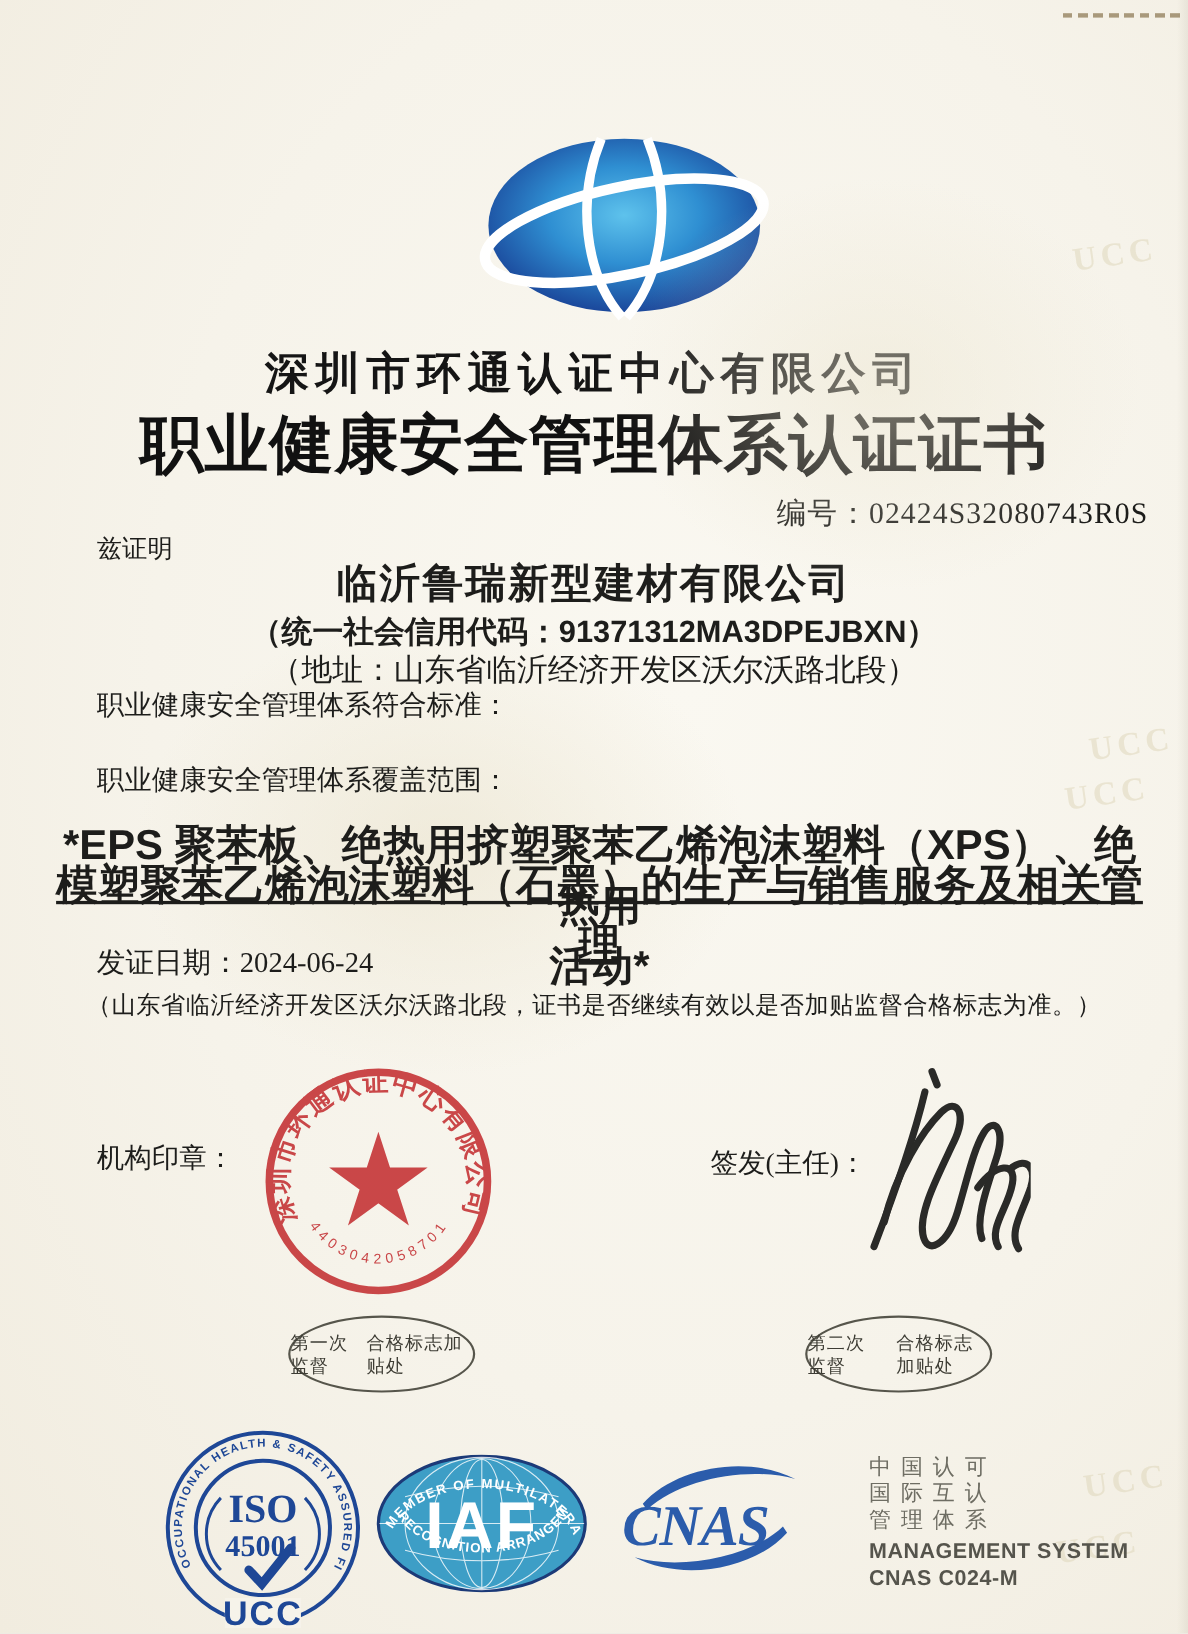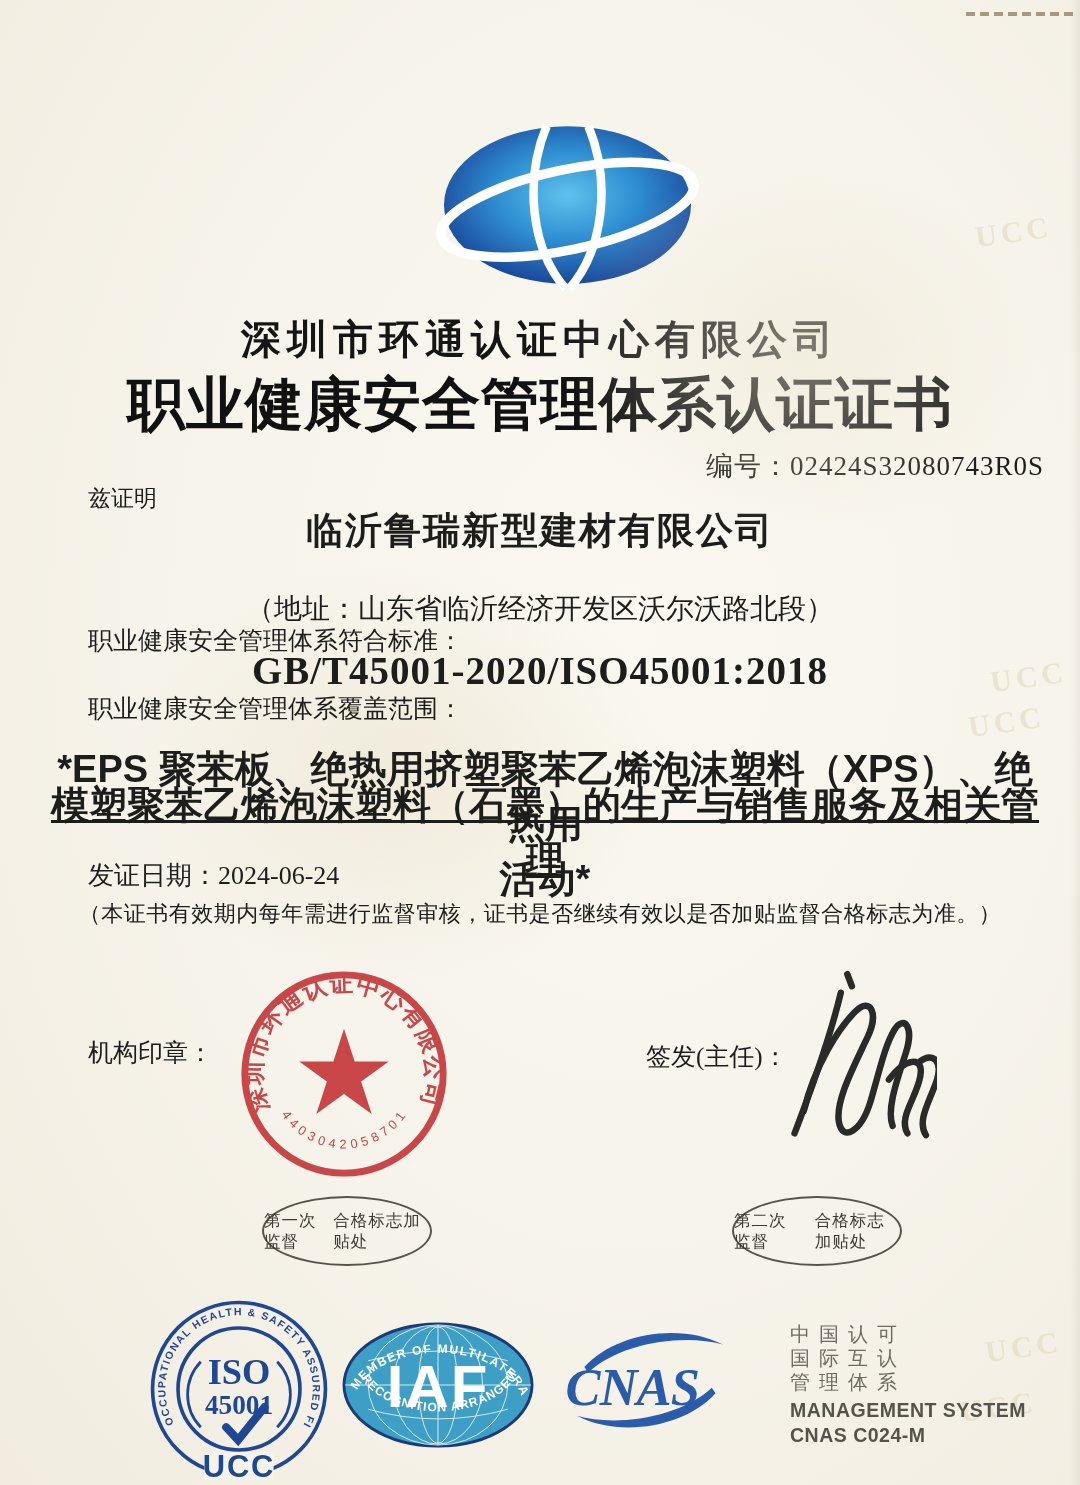--- a/index.html
+++ b/index.html
@@ -87,34 +87,34 @@
     <path d="M128,12 C104,70 112,142 148,183" fill="none" stroke="#ffffff" stroke-width="9"></path>
     <path d="M172,12 C196,70 188,142 152,183" fill="none" stroke="#ffffff" stroke-width="9"></path>
   </svg>
 
   <div class="abs ctr issuer hei">深圳市环通认证中心有限公司</div>
   <div class="abs ctr main-title hei">职业健康安全管理体系认证证书</div>
   <div class="abs cert-no"><span>编号：</span><span>02424S32080743R0S</span></div>
 
   <div class="abs certify">兹证明</div>
   <div class="abs ctr company hei">临沂鲁瑞新型建材有限公司</div>
+  <div class="abs ctr credit hei">（统一社会信用代码：91371312MA3DPEJBXN）</div>
   <div class="abs ctr address hei">（地址：山东省临沂经济开发区沃尔沃路北段）</div>
 
   <div class="abs label-line standard-label">职业健康安全管理体系符合标准：</div>
-  <div class="abs ctr standard">GB/T45001-2020/ISO45001:2018</div>
 
   <div class="abs label-line scope-label">职业健康安全管理体系覆盖范围：</div>
   <div class="abs scope-line scope-1 hei">*EPS 聚苯板、绝热用挤塑聚苯乙烯泡沫塑料（XPS）、绝热用</div>
   <div class="abs scope-line scope-2 hei">模塑聚苯乙烯泡沫塑料（石墨）的生产与销售服务及相关管理</div>
   <div class="abs scope-line scope-3 hei">活动*</div>
 
   <div class="abs dates-row">
     <div><span>发证日期：</span><span>2024-06-24</span></div>
   </div>
-  <div class="abs ctr note">（本证书有效期内每年需进行监督审核，证书是否继续有效以是否加贴监督合格标志为准。）</div>
+  <div class="abs ctr note">（山东省临沂经济开发区沃尔沃路北段，证书是否继续有效以是否加贴监督合格标志为准。）</div>
 
   <div class="abs seal-label">机构印章：</div>
   <svg class="abs seal-svg" viewBox="0 0 220 220">
     <defs>
       <path id="sealArc" d="M 33.9,145.5 A 84,84 0 1 1 186.1,145.5" fill="none"></path>
       <path id="sealNum" d="M 46.3,151.4 A 76,76 0 0 0 173.7,151.4" fill="none"></path>
     </defs>
     <circle cx="110" cy="110" r="101" fill="none" stroke="#cf4247" stroke-width="7"></circle>
     <text font-size="24" font-weight="bold" fill="#cf4247" font-family="Liberation Serif, DejaVu Serif, serif">
       <textPath href="#sealArc" startOffset="0" textLength="332">深圳市环通认证中心有限公司</textPath>

